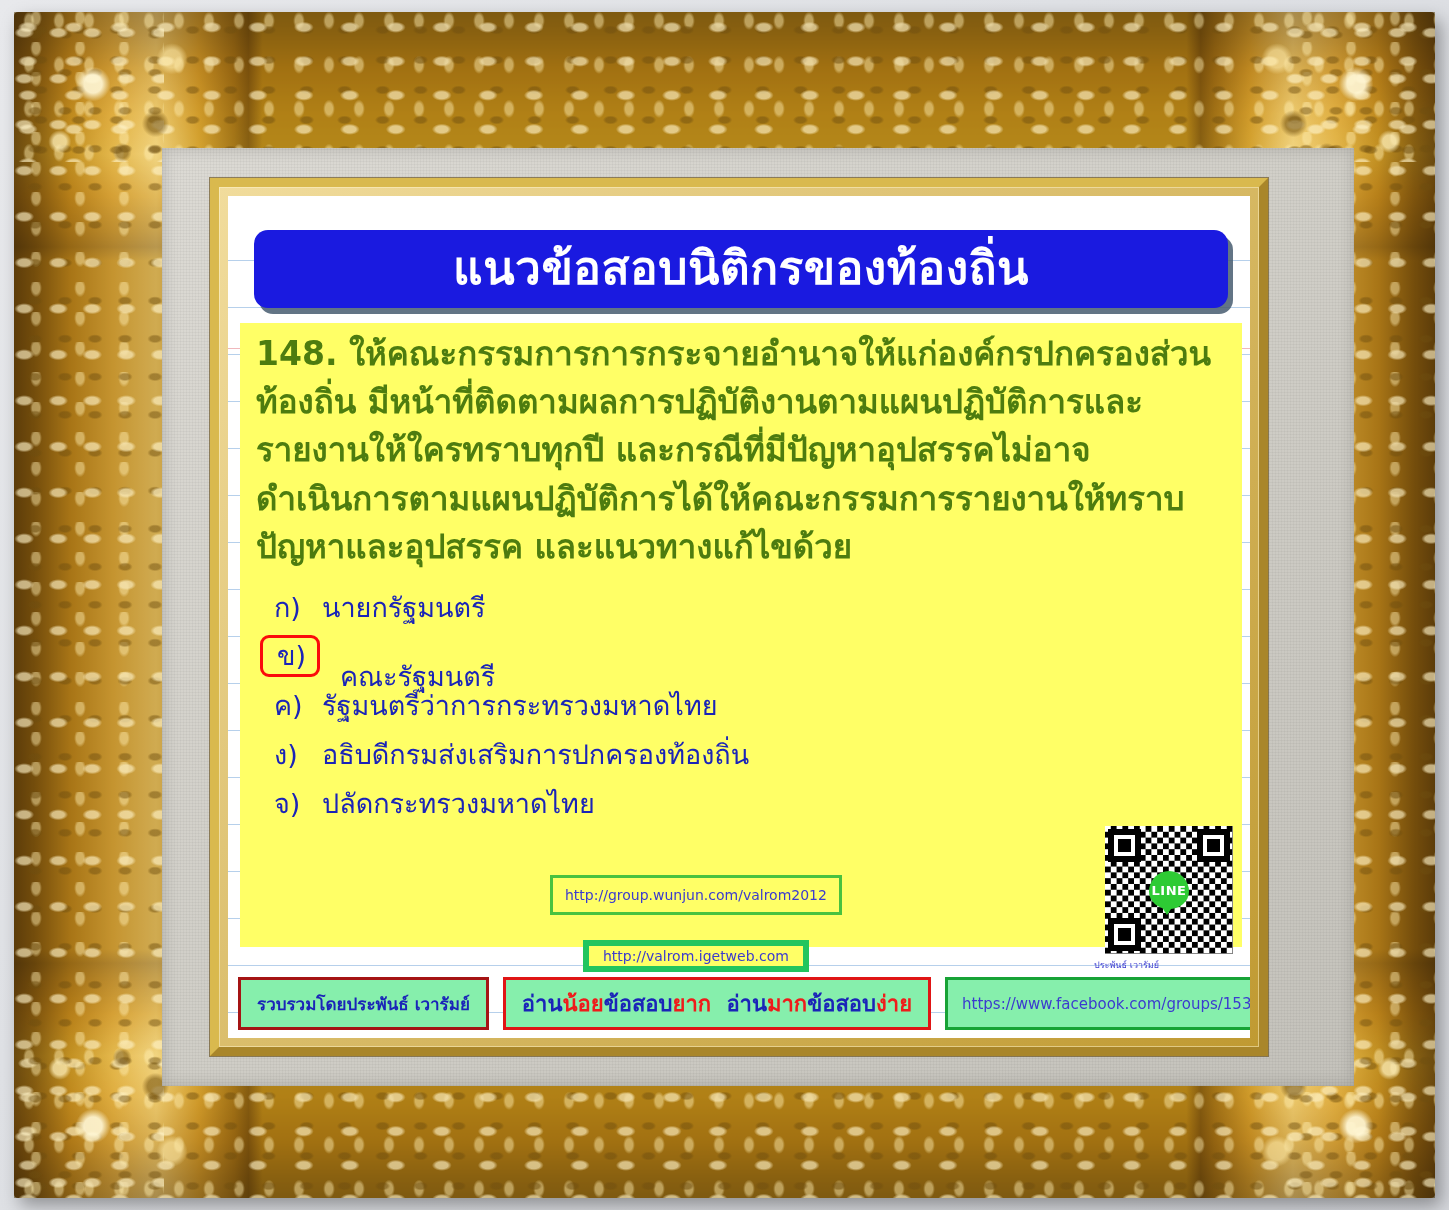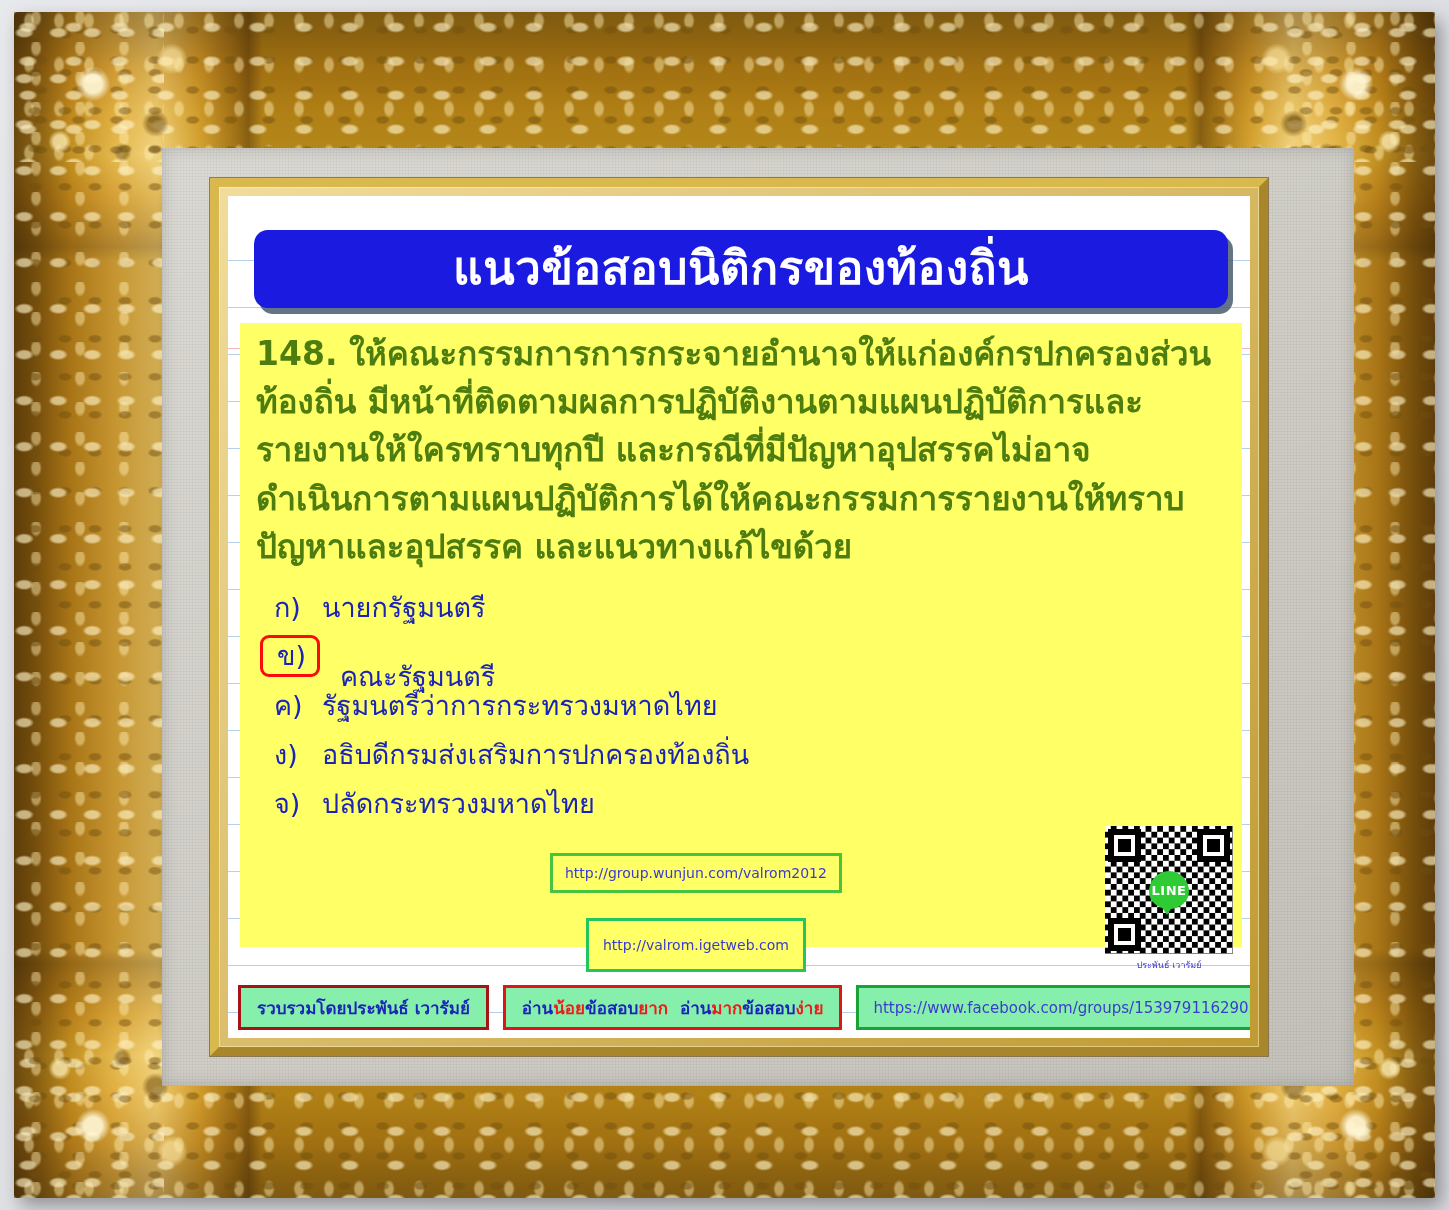--- a/index.html
+++ b/index.html
@@ -187,21 +187,21 @@
     align-items: center;
   }
   .ch-text { padding-left: 4px; }
   .choice.marked .ch-text { padding-left: 20px; margin-top: 40px; }
 
   
   #qr-block {
     position: absolute;
     right: 6px; bottom: 66px;
     width: 150px;
-    text-align: center;
+    text-align: left;
   }
   #qr-code {
     width: 128px; height: 128px;
     margin: 0 auto;
     position: relative;
     background-color: #ffffff;
     background-image:
       repeating-conic-gradient(#000 0% 25%, #ffffff 0% 50%);
     background-size: 11.6px 11.6px;
   }
@@ -256,22 +256,22 @@
     font-size: 14px;
     color: #3b3bcf;
     white-space: nowrap;
     display: flex; align-items: center;
   }
   #url-green {
     border: 3px solid #49c23f;
     padding: 9px 12px;
   }
   #url-blue {
-    border: 3px solid #22c55e;
-    padding: 16px 14px;
+    border: 6px solid #22c55e;
+    padding: 2px 14px;
   }
 
   
   #credit-row {
     position: absolute;
     left: 10px; right: 8px; bottom: 8px;
     display: flex;
     align-items: stretch;
     gap: 14px;
   }
@@ -283,21 +283,21 @@
   #credit-author {
     border: 3px solid #a51414;
     padding: 6px 16px;
     font-size: 17px;
     color: #1a24b8;
     font-weight: bold;
   }
   #credit-slogan {
     border: 3px solid #e01515;
     padding: 6px 16px;
-    font-size: 17px;
+    font-size: 22px;
     font-weight: bold;
   }
   #credit-slogan .cb { color: #1a24b8; }
   #credit-slogan .cr { color: #ef1b1b; }
   #credit-fb {
     border: 3px solid #17a336;
     padding: 6px 14px;
     font-size: 15px;
     color: #3b3bcf;
     flex: 1 1 auto;

